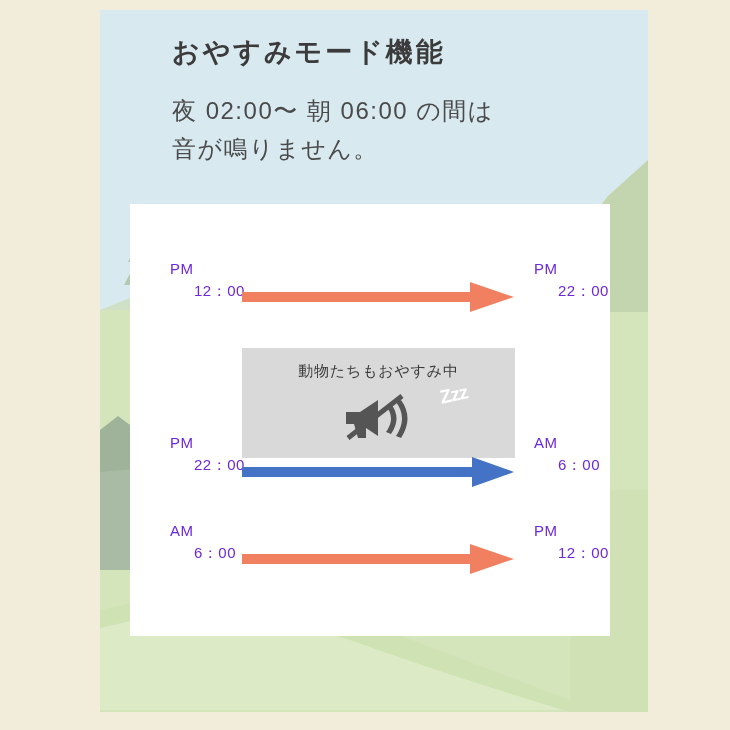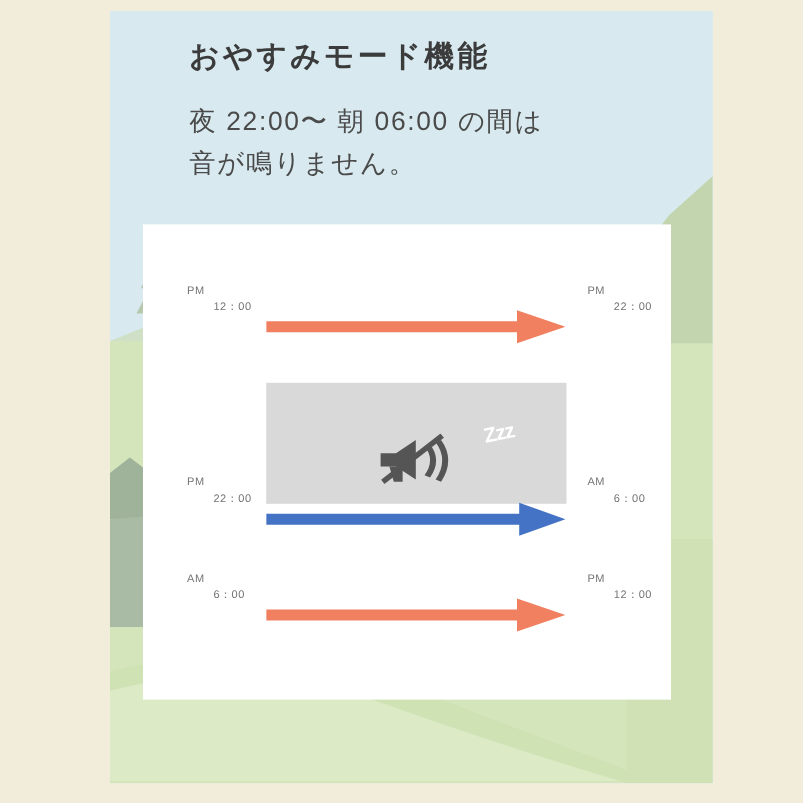--- a/index.html
+++ b/index.html
@@ -76,22 +76,22 @@
     left: 0;
     width: 480px;
     height: 60px;
   }
   #row-day-1   { top: 48px; }
   #row-night   { top: 222px; }
   #row-day-2   { top: 310px; }
 
   .tl-label {
     position: absolute;
-    font-size: 10px;
-    color: #737373;
+    font-size: 15px;
+    color: #6d28d9;
     line-height: 1.45;
     letter-spacing: 0.5px;
     white-space: nowrap;
   }
   .tl-label .ampm { display: block; }
   .tl-label .clock { display: block; margin-left: 24px; }
   .label-left  { left: 40px;  top: 6px; }
   .label-right { left: 404px; top: 6px; }
 
   
@@ -177,27 +177,28 @@
 
     <path d="M0 612 Q120 574 250 620 Q360 660 470 700 L0 700 Z" fill="#dceac6"></path>
     <path d="M0 600 Q140 566 280 618 Q380 656 470 690 L470 702 Q350 666 250 630 Q120 586 0 618 Z" fill="#cfe2b4"></path>
 
     <rect x="470" y="480" width="78" height="222" fill="#d0e2b5"></rect>
   </svg>
 </div>
 
 <div id="heading-block">
   <h1 id="page-title">おやすみモード機能</h1>
-  <p id="page-subtitle" style="white-space: pre-line;">夜 22:00〜 朝 06:00 の間は
+  <p id="page-subtitle" style="white-space: pre-line;">夜 02:00〜 朝 06:00 の間は
 音が鳴りません。</p>
 </div>
 
 <div id="timeline-card">
 
   <div id="quiet-panel">
+    <div id="quiet-panel-label">動物たちもおやすみ中</div>
     <div id="mute-icon">
       <svg viewBox="0 0 76 50">
 
         <path d="M6 18 L20 18 L38 6 L38 42 L20 30 L6 30 Z" fill="#555555"></path>
         <path d="M14 30 L26 30 L26 44 L18 44 Z" fill="#555555"></path>
 
         <path d="M46 12 Q56 24 46 38 L51 40 Q62 24 51 10 Z" fill="#555555"></path>
         <path d="M56 8 Q68 24 56 42 L61 44 Q74 24 61 6 Z" fill="#555555"></path>
 
         <line x1="8" y1="44" x2="62" y2="2" stroke="#555555" stroke-width="5"></line>

